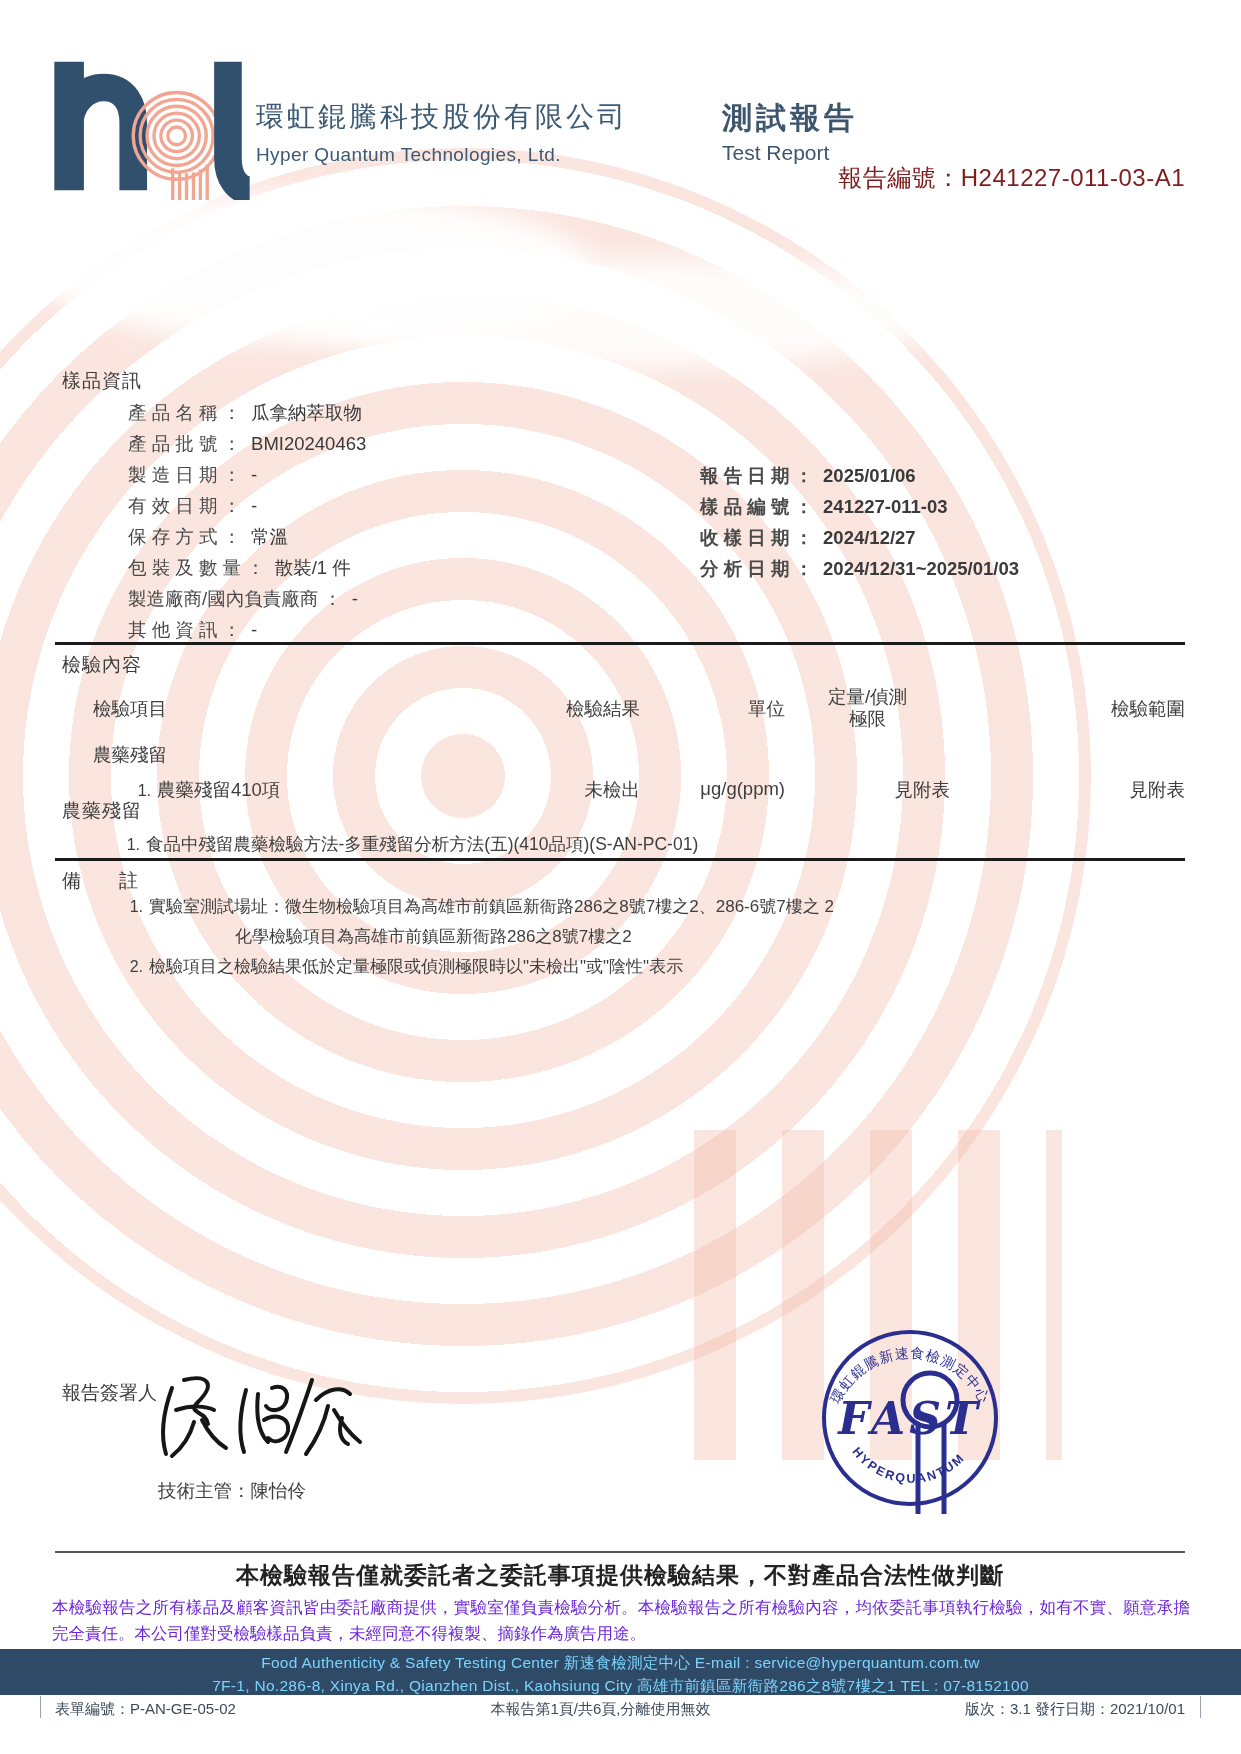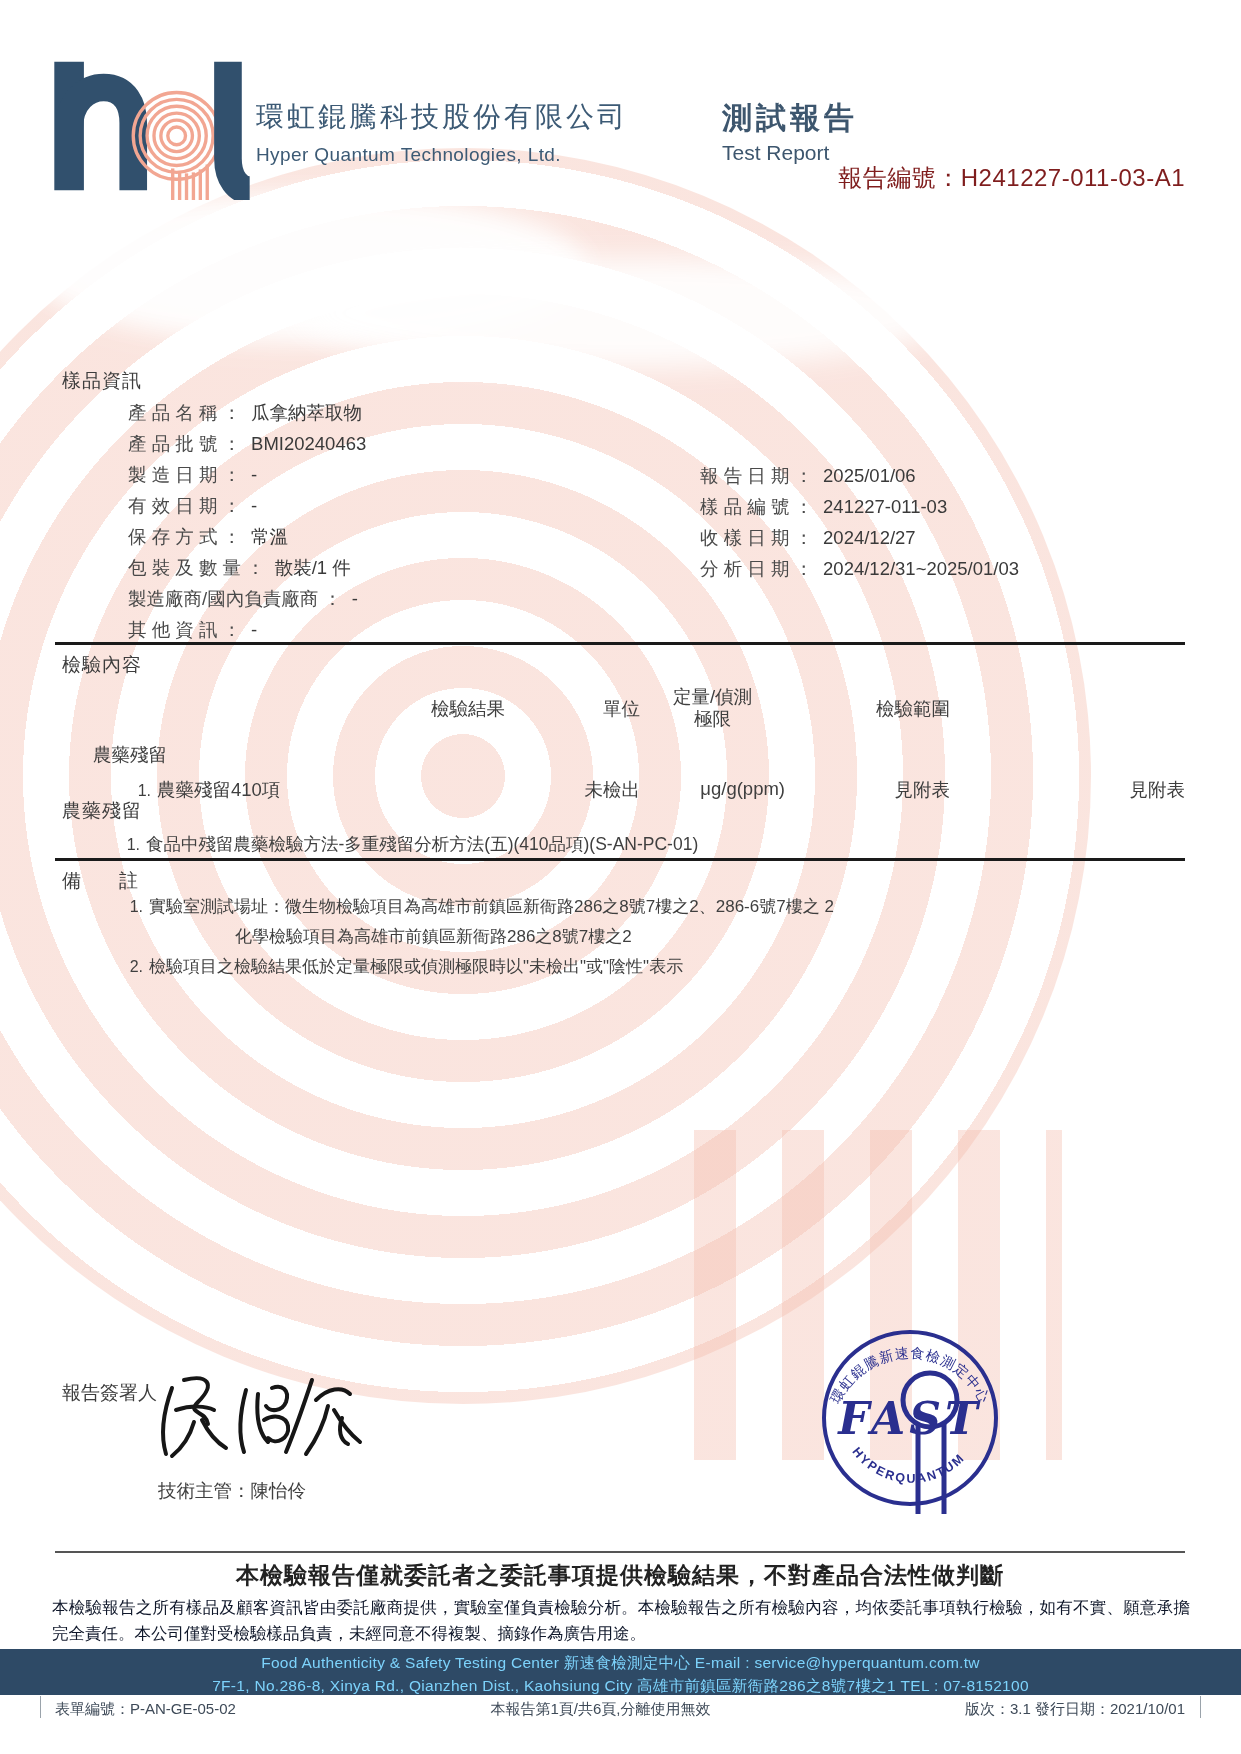--- a/index.html
+++ b/index.html
@@ -37,21 +37,21 @@
   .company-en{font-size:19px;margin-top:8px;letter-spacing:.4px;}
   .report-title{position:absolute;left:722px;top:98px;color:#3d566e;}
   .rt-zh{font-size:30px;letter-spacing:4px;font-weight:600;}
   .rt-en{font-size:21px;margin-top:2px;}
   .report-no{position:absolute;right:56px;top:162px;font-size:24px;color:#7f1d1d;letter-spacing:.5px;}
 
   
   .section-title{font-size:19px;color:#3d3d3d;letter-spacing:1px;}
   .t-sample{position:absolute;left:62px;top:368px;}
   .info-left{position:absolute;left:128px;top:397px;}
-  .info-right{position:absolute;left:700px;top:460px;}
+  .info-right{position:absolute;left:700px;top:460px;font-weight:bold;}
   .info-row{height:31px;line-height:31px;font-size:18.5px;color:#4a4a4a;white-space:nowrap;}
   .info-row .lbl{color:#4a4a4a;}
   .info-row .val{color:#3a3a3a;margin-left:10px;}
 
   
   .rule-thick{position:absolute;left:55px;width:1130px;height:3px;background:#1a1a1a;}
   .rule-thin{position:absolute;left:55px;width:1130px;height:2px;background:#3c3c3c;}
   .r1{top:642px;} .r2{top:858px;} .r3{top:1551px;height:1.5px;background:#555;}
 
   
@@ -80,21 +80,21 @@
   
   .sig-label{position:absolute;left:62px;top:1380px;font-size:19px;color:#3d3d3d;}
   .sig-hand{position:absolute;left:150px;top:1360px;}
   .sig-title{position:absolute;left:158px;top:1478px;font-size:18.5px;color:#3f3f3f;}
 
   
   .stamp{position:absolute;left:806px;top:1326px;}
 
   
   .statement{position:absolute;left:55px;top:1560px;width:1130px;text-align:center;font-size:23px;font-weight:600;color:#222;letter-spacing:1px;}
-  .disclaimer{position:absolute;left:52px;top:1594px;width:1138px;font-size:16.5px;line-height:1.6;color:#0f172a;text-align:justify;}
+  .disclaimer{position:absolute;left:52px;top:1594px;width:1138px;font-size:16.5px;line-height:1.6;color:#6d28d9;text-align:justify;}
   .navybar{position:absolute;left:0;top:1649px;width:1241px;height:46px;background:#2e4a66;color:#7dd3fc;text-align:center;font-size:15.5px;}
   .navybar .l1{margin-top:4px;letter-spacing:.3px;}
   .navybar .l2{margin-top:2px;letter-spacing:.3px;}
   .bottomrow{position:absolute;left:55px;top:1700px;width:1130px;font-size:15px;color:#3e4a58;display:flex;justify-content:space-between;}
   .tick{position:absolute;width:1px;height:22px;background:#9aa3ab;top:1696px;}
   .tick-l{left:40px;} .tick-r{left:1200px;}
 </style>
 </head>
 <body>
 
@@ -165,20 +165,21 @@
       <div class="info-row"><span class="lbl">收 樣 日 期 ：</span><span class="val">2024/12/27</span></div>
       <div class="info-row"><span class="lbl">分 析 日 期 ：</span><span class="val">2024/12/31~2025/01/03</span></div>
     </div>
 
     <div class="rule-thick r1"></div>
 
     <div class="section-title t-content">檢驗內容</div>
 
     <div class="tc-table">
       <div class="tc-head">
+        <div class="cell-item">檢驗項目</div>
         <div class="cell-c">檢驗結果</div>
         <div class="cell-c">單位</div>
         <div class="limit-2l">
           <div>定量/偵測</div>
           <div>極限</div>
         </div>
         <div class="cell-c">檢驗範圍</div>
       </div>
       <div class="tc-group">農藥殘留</div>
       <div class="tc-row">

